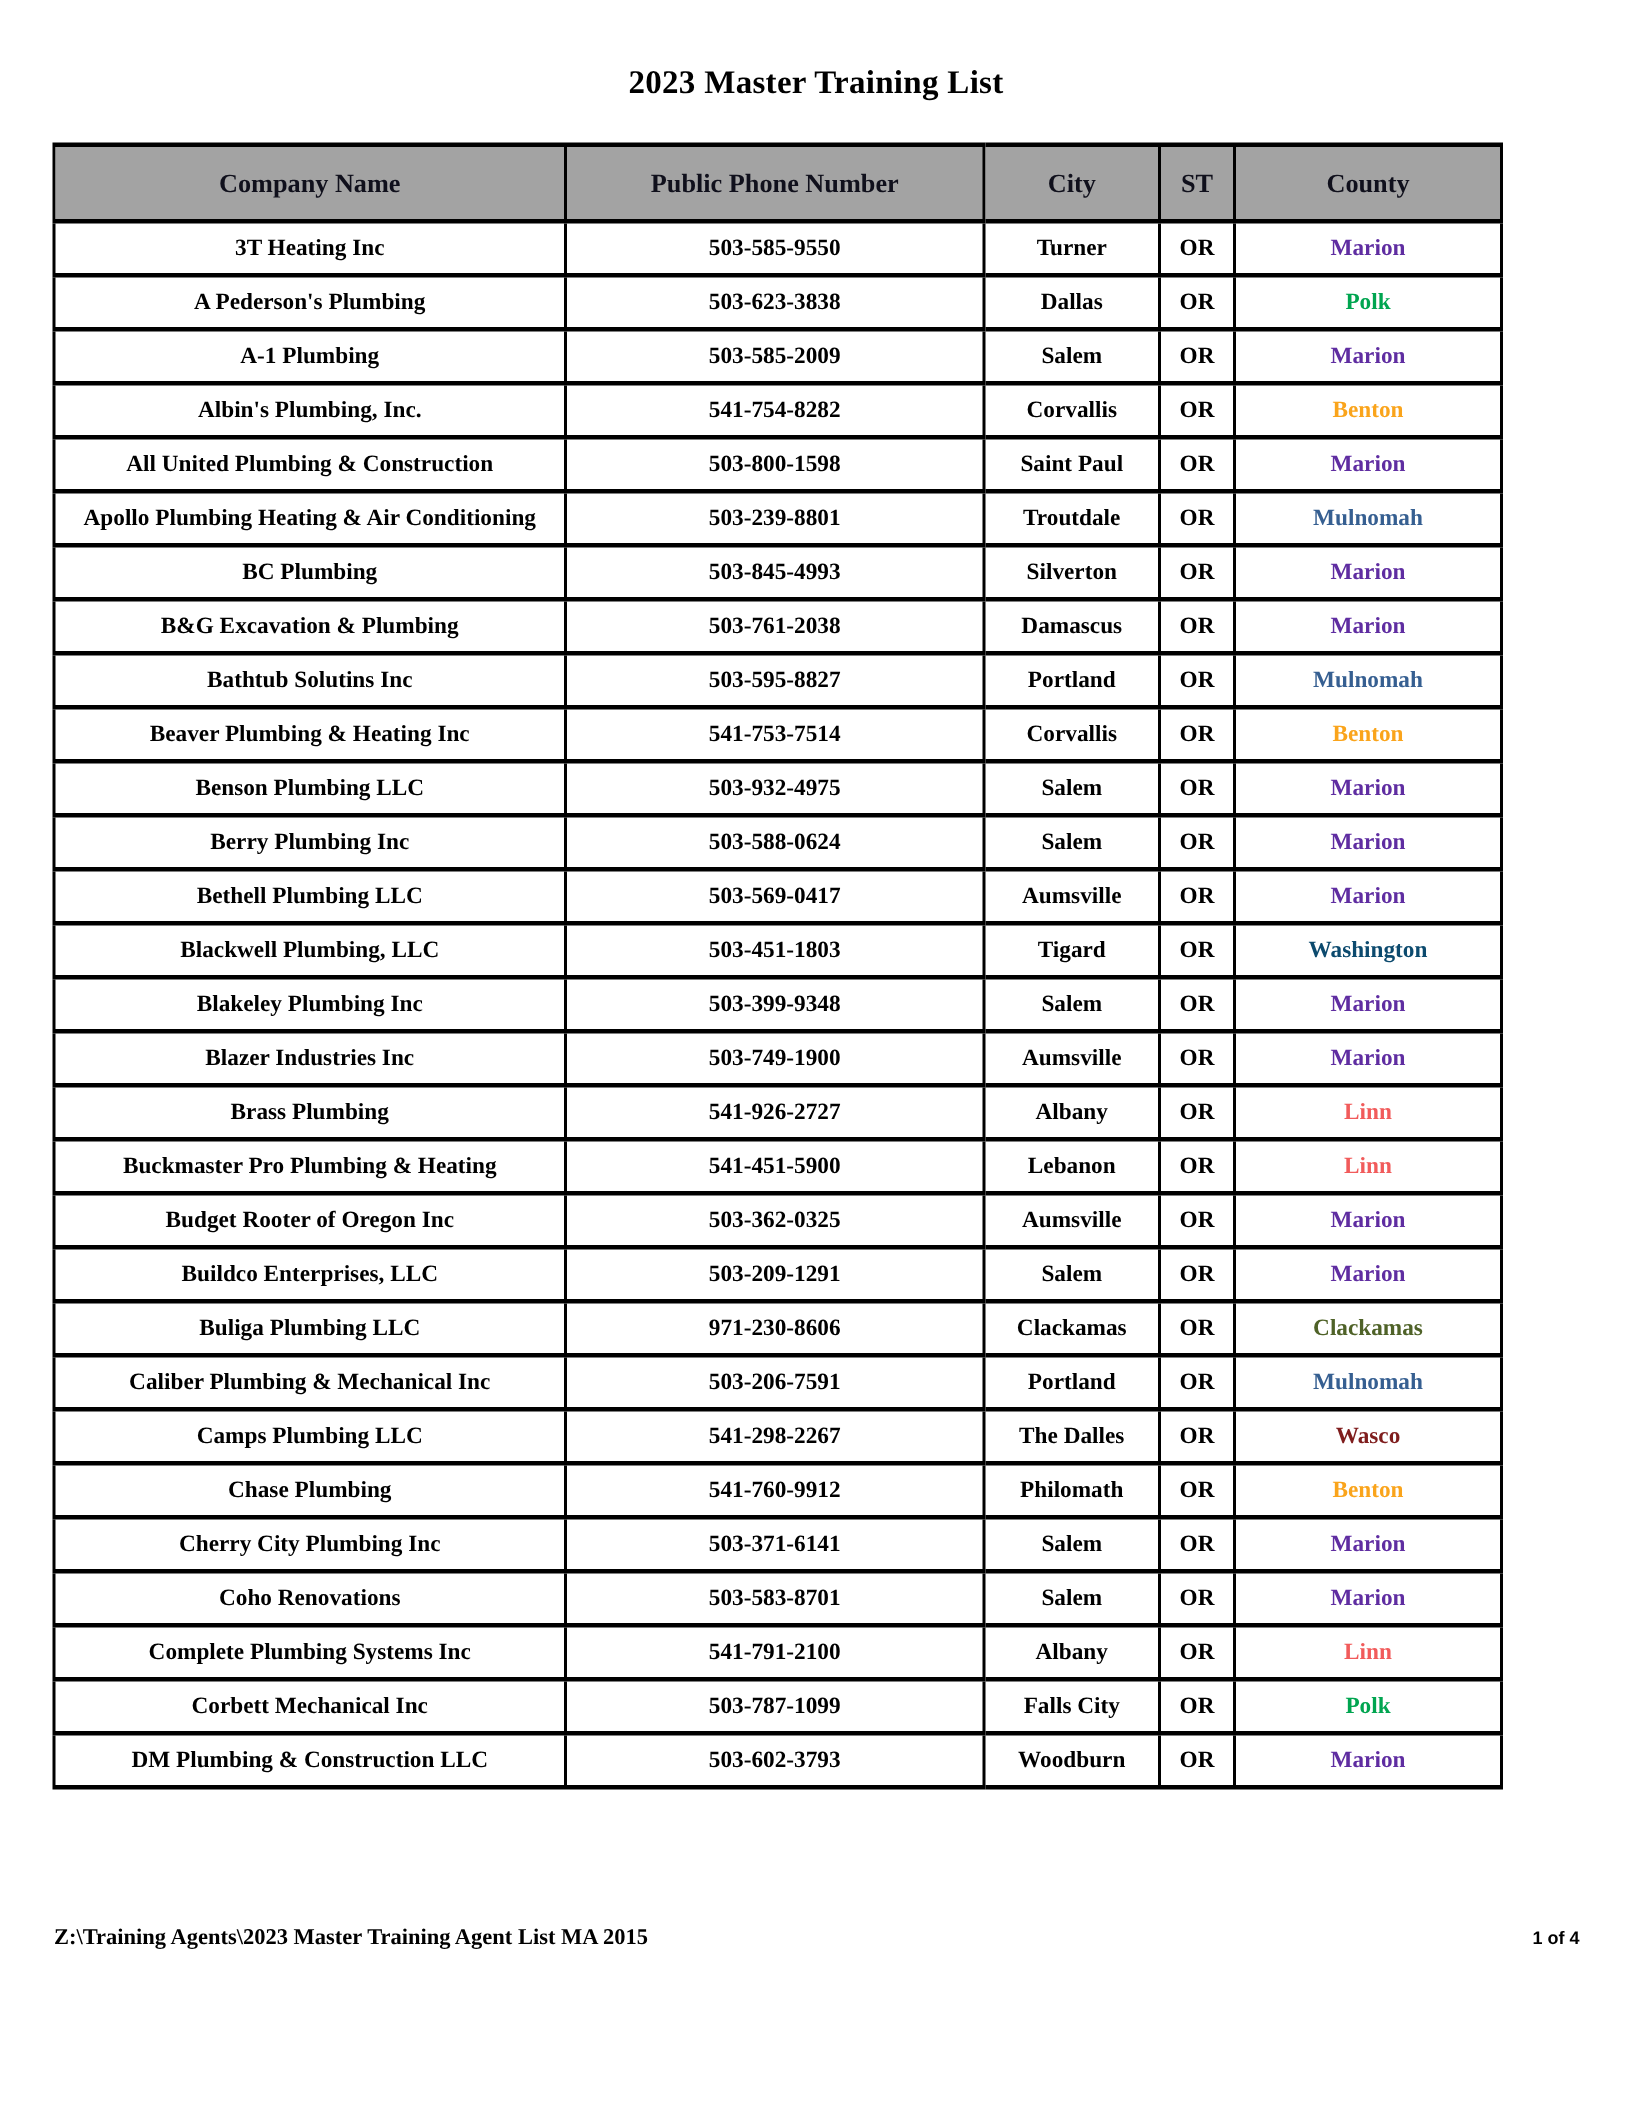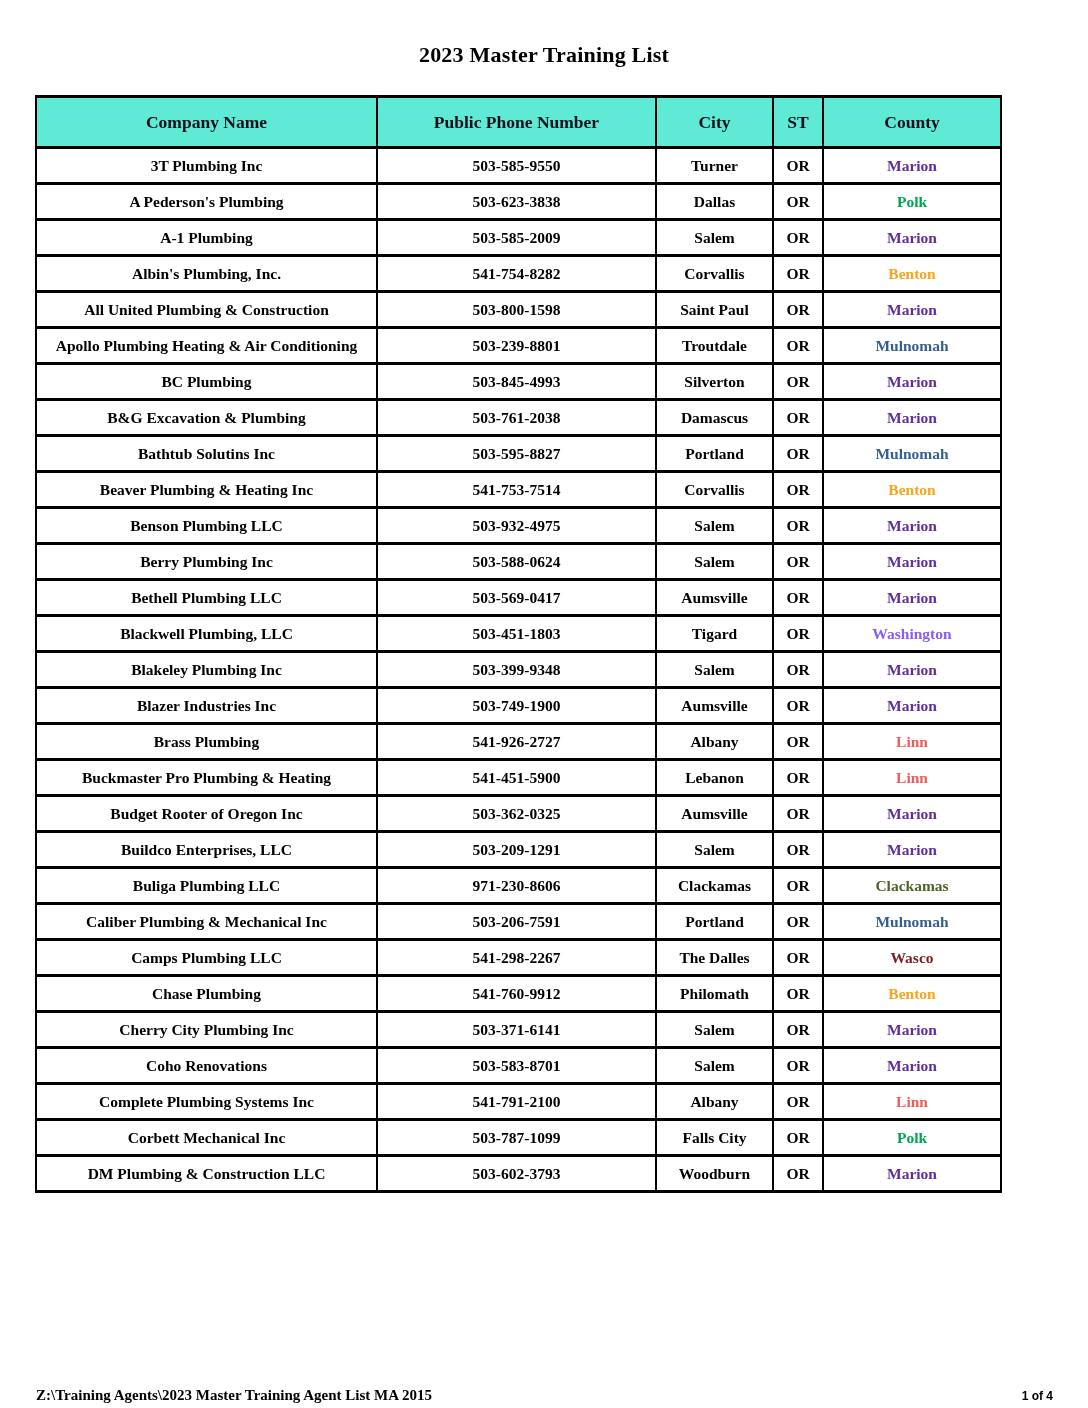--- a/index.html
+++ b/index.html
@@ -33,39 +33,39 @@
     border-width: 3px 2px;
     text-align: center;
     vertical-align: middle;
     font-weight: bold;
     white-space: nowrap;
     overflow: hidden;
     padding: 0 2px;
   }
   table.training-table th {
     height: 48px;
-    background: #5eead4;
+    background: #a3a3a3;
     font-size: 17.5px;
     color: #10101c;
   }
   table.training-table td {
     height: 33px;
     font-size: 15.5px;
     background: #ffffff;
   }
   col.c-company { width: 341px; }
   col.c-phone   { width: 279px; }
   col.c-city    { width: 117px; }
   col.c-state   { width: 50px;  }
   col.c-county  { width: 178px; }
   .footer {
     position: absolute;
     left: 36px;
     right: 35px;
-    top: 1387px;
+    top: 1284px;
     display: flex;
     justify-content: space-between;
     align-items: baseline;
     gap: 40px;
   }
   .footer-path {
     font-family: "Liberation Serif", serif;
     font-size: 15px;
     font-weight: bold;
   }
@@ -94,21 +94,21 @@
       <tr id="header-row">
           <th>Company Name</th>
           <th>Public Phone Number</th>
           <th>City</th>
           <th>ST</th>
           <th>County</th>
         </tr>
     </thead>
     <tbody id="table-body">
         <tr>
-          <td>3T Plumbing Inc</td>
+          <td>3T Heating Inc</td>
           <td>503-585-9550</td>
           <td>Turner</td>
           <td>OR</td>
           <td style="color: rgb(95, 45, 161);">Marion</td>
         </tr>
         <tr>
           <td>A Pederson's Plumbing</td>
           <td>503-623-3838</td>
           <td>Dallas</td>
           <td>OR</td>
@@ -189,21 +189,21 @@
           <td>503-569-0417</td>
           <td>Aumsville</td>
           <td>OR</td>
           <td style="color: rgb(95, 45, 161);">Marion</td>
         </tr>
         <tr>
           <td>Blackwell Plumbing, LLC</td>
           <td>503-451-1803</td>
           <td>Tigard</td>
           <td>OR</td>
-          <td style="color: #8b5cf6;">Washington</td>
+          <td style="color: #0c4a6e;">Washington</td>
         </tr>
         <tr>
           <td>Blakeley Plumbing Inc</td>
           <td>503-399-9348</td>
           <td>Salem</td>
           <td>OR</td>
           <td style="color: rgb(95, 45, 161);">Marion</td>
         </tr>
         <tr>
           <td>Blazer Industries Inc</td>

